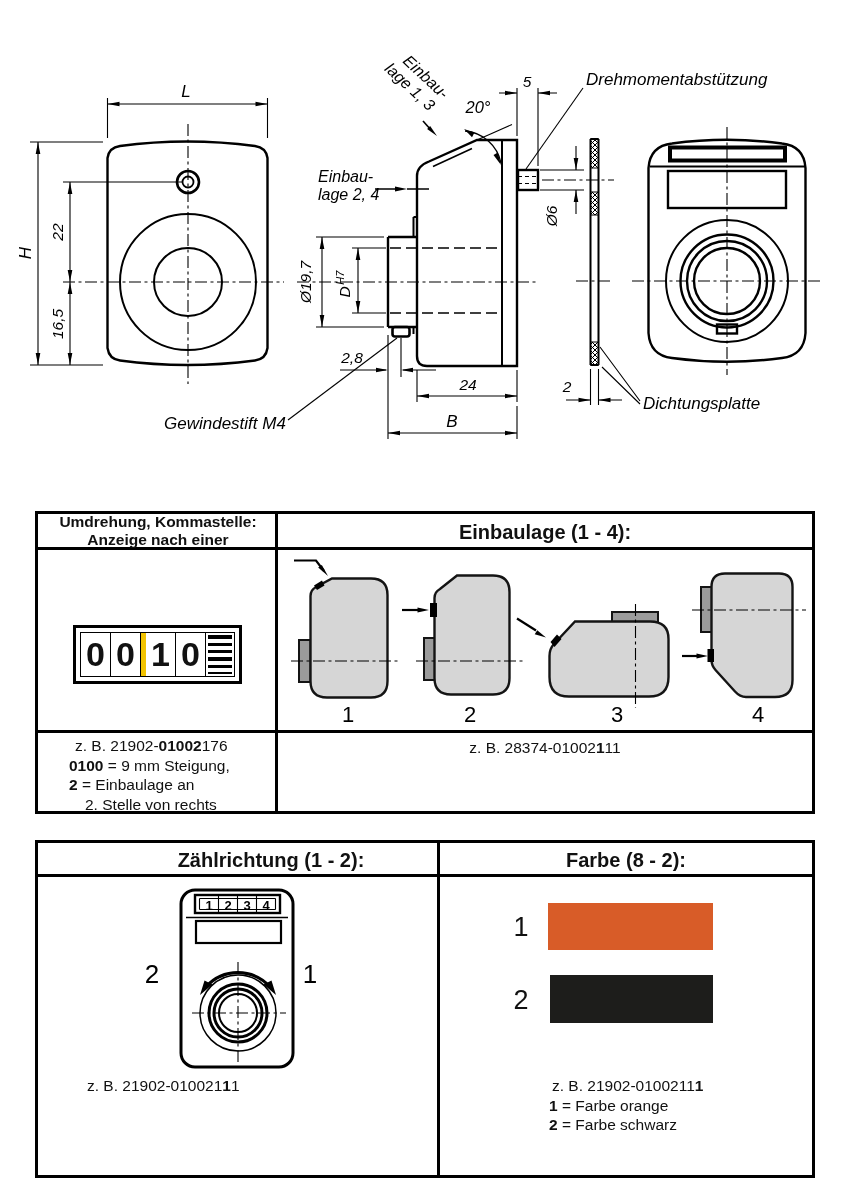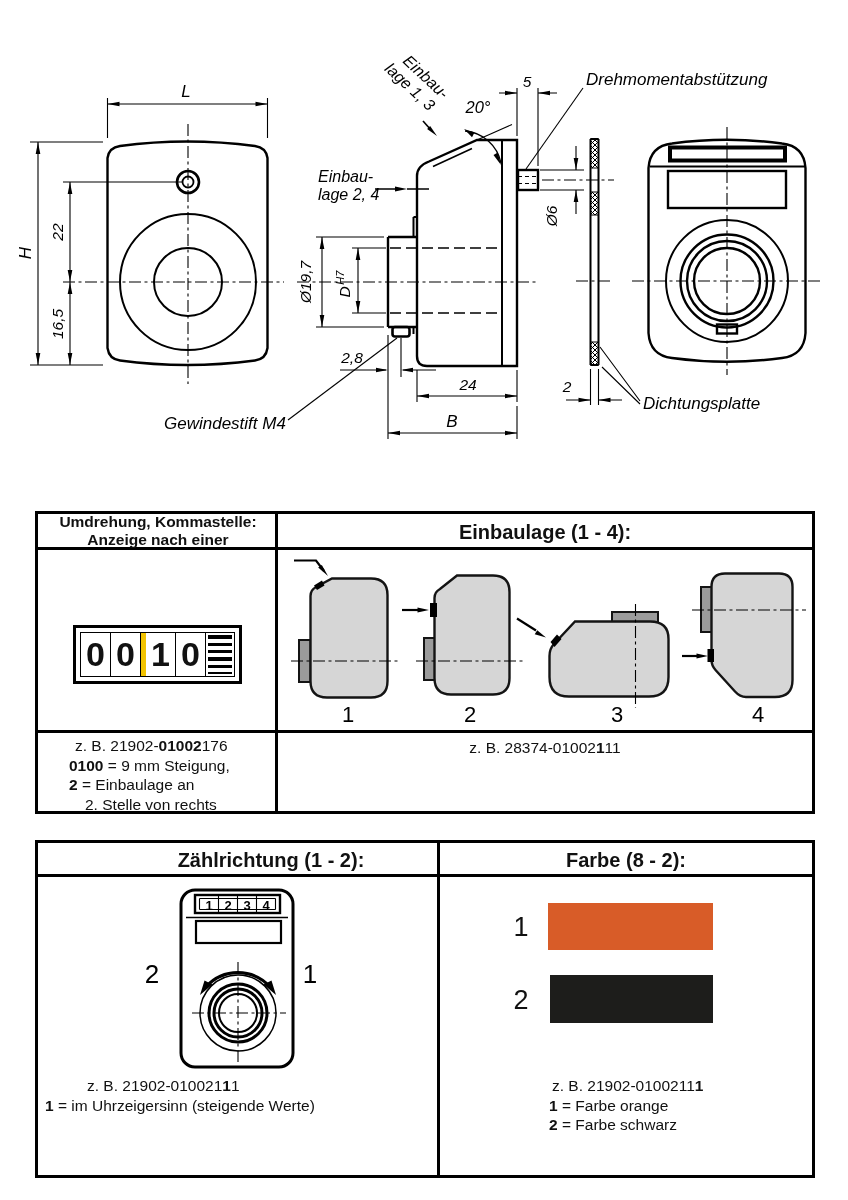--- a/index.html
+++ b/index.html
@@ -282,21 +282,20 @@
     <circle class="oln" style="stroke-width:3" cx="238" cy="1013" r="29"></circle>
     <circle class="oln" style="stroke-width:3" cx="238" cy="1013" r="24"></circle>
     <circle class="oln" style="stroke-width:2" cx="238" cy="1013" r="19"></circle>
     <path class="cl" d="M 238,962 V 1062 M 192,1013 H 286"></path>
     <text x="152" y="983" text-anchor="middle" style="font:26px 'Liberation Sans',sans-serif">2</text>
     <text x="310" y="983" text-anchor="middle" style="font:26px 'Liberation Sans',sans-serif">1</text>
   </svg>
 
   <div class="bodytext" style="left:45px;top:1076px;">
     <div style="margin-left:42px;"><span>z. B. 21902-010021</span><b>1</b><span>1</span></div>
-    <div><b>1</b><span> = im Uhrzeigersinn (steigende Werte)</span></div>
   </div>
 
   <div class="swlabel" style="left:508px;top:912px;">1</div>
   <div class="swatch" style="left: 548px; top: 903px; width: 165px; height: 47px; background: rgb(216, 92, 40);"></div>
   <div class="swlabel" style="left:508px;top:985px;">2</div>
   <div class="swatch" style="left: 550px; top: 975px; width: 163px; height: 48px; background: rgb(29, 29, 27);"></div>
 
   <div class="bodytext" style="left:549px;top:1076px;">
     <div style="margin-left:3px;"><span>z. B. 21902-0100211</span><b>1</b><span></span></div>
     <div><b>1</b><span> = Farbe orange</span></div>

